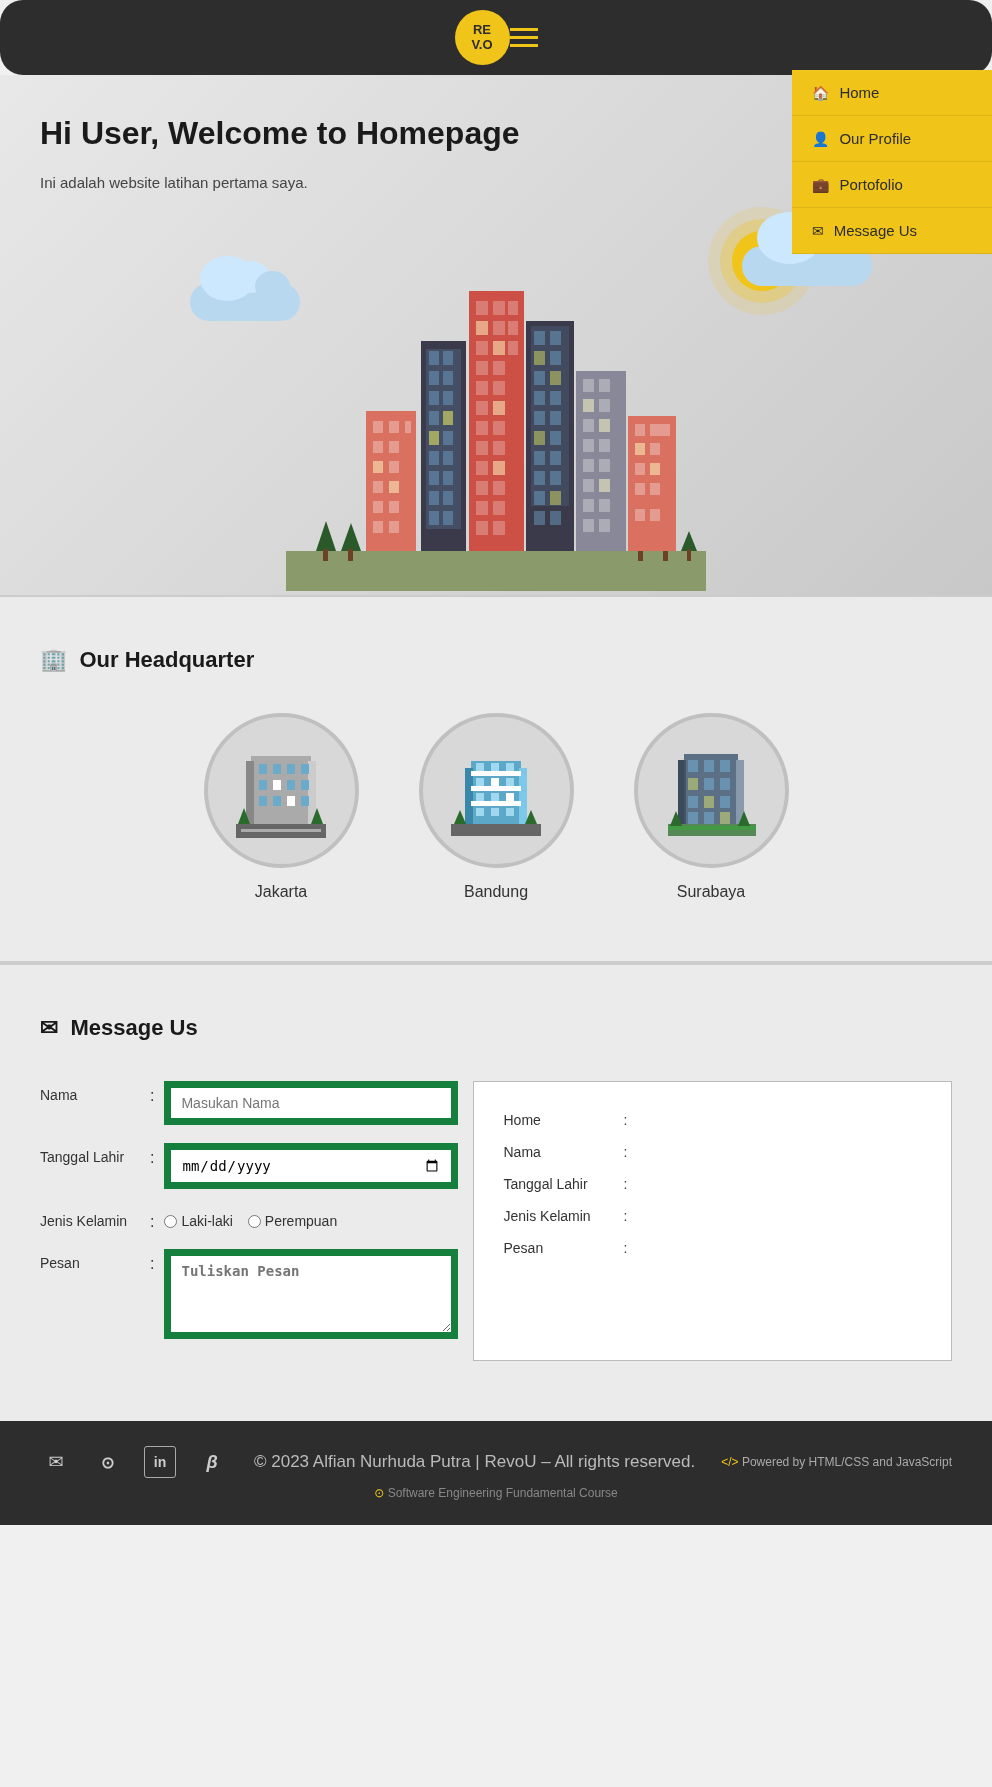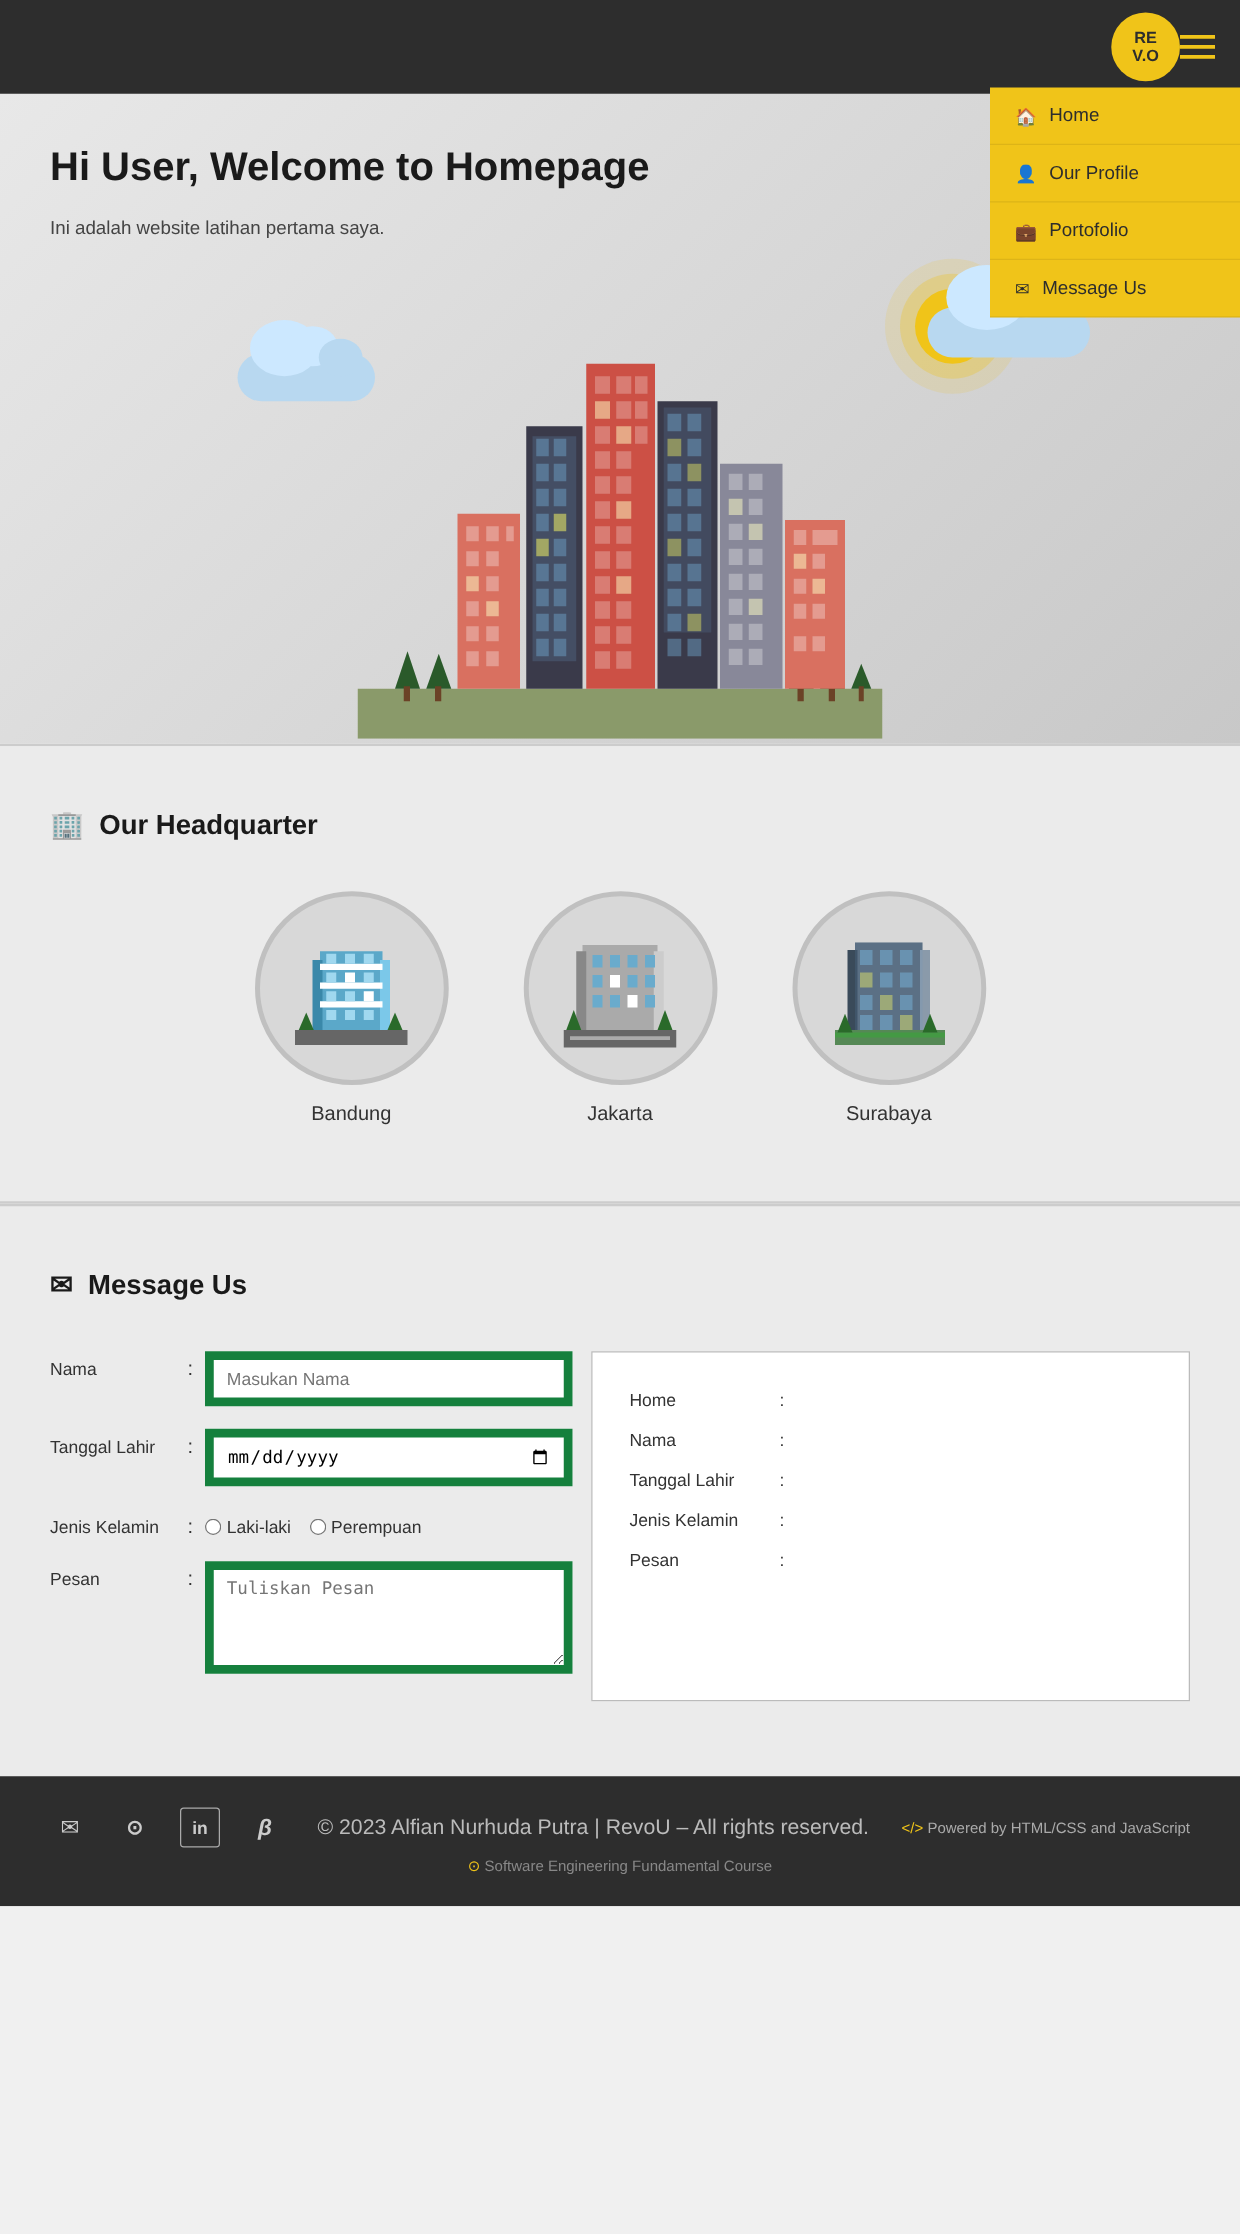--- a/index.html
+++ b/index.html
@@ -2,25 +2,26 @@
 <html><head>
   <meta charset="utf-8">
   <style>
     * { box-sizing: border-box; margin: 0; padding: 0; }
     body { font-family: Arial, sans-serif; background: #f0f0f0; }
 
     
     .navbar {
       background: #2d2d2d;
       display: flex;
-      justify-content: flex-end;
+      justify-content: center;
       align-items: center;
       padding: 10px 20px;
       position: relative;
       z-index: 100;
+      border-radius: 23px;
     }
     .logo-circle {
       width: 55px; height: 55px;
       background: #f0c419;
       border-radius: 50%;
       display: flex; align-items: center; justify-content: center;
       font-weight: 900; font-size: 13px; color: #2d2d2d;
       line-height: 1.1; text-align: center;
     }
     .hamburger {
@@ -147,21 +148,21 @@
       font-size: 14px; color: #333; min-width: 100px; padding-top: 6px;
     }
     .form-colon { padding-top: 6px; color: #333; }
     .form-input {
       flex: 1;
       padding: 7px 10px;
       border: 7px solid #15803d;
       font-size: 14px;
       background: #fff;
     }
-    textarea.form-input { height: 90px; resize: vertical; }
+    textarea.form-input { height: 90px; resize: vertical; font-weight: bold; }
 
     .radio-group { display: flex; gap: 15px; padding-top: 6px; }
     .radio-label { font-size: 14px; color: #333; display: flex; align-items: center; gap: 4px; }
 
     .submit-btn {
       width: 100%;
       padding: 12px;
       background: #f0c419;
       border: none;
       font-size: 14px;
@@ -414,20 +415,51 @@
     <span>🏢</span>
     <span>Our Headquarter</span>
   </div>
 
   <div class="hq-cards">
 
     <div class="hq-card">
       <div class="hq-circle">
         <svg width="110" height="110" viewBox="0 0 110 110">
 
+          <rect x="25" y="20" width="60" height="70" fill="#aaa"></rect>
+          <rect x="20" y="25" width="8" height="65" fill="#888"></rect>
+          <rect x="82" y="25" width="8" height="65" fill="#ccc"></rect>
+
+          <rect x="33" y="28" width="8" height="10" fill="#6aabcc"></rect>
+          <rect x="47" y="28" width="8" height="10" fill="#6aabcc"></rect>
+          <rect x="61" y="28" width="8" height="10" fill="#6aabcc"></rect>
+          <rect x="75" y="28" width="8" height="10" fill="#6aabcc"></rect>
+          <rect x="33" y="44" width="8" height="10" fill="#6aabcc"></rect>
+          <rect x="47" y="44" width="8" height="10" fill="#fff"></rect>
+          <rect x="61" y="44" width="8" height="10" fill="#6aabcc"></rect>
+          <rect x="75" y="44" width="8" height="10" fill="#6aabcc"></rect>
+          <rect x="33" y="60" width="8" height="10" fill="#6aabcc"></rect>
+          <rect x="47" y="60" width="8" height="10" fill="#6aabcc"></rect>
+          <rect x="61" y="60" width="8" height="10" fill="#fff"></rect>
+          <rect x="75" y="60" width="8" height="10" fill="#6aabcc"></rect>
+
+          <rect x="10" y="88" width="90" height="14" fill="#666"></rect>
+          <rect x="15" y="93" width="80" height="3" fill="#aaa"></rect>
+
+          <polygon points="12,88 18,72 24,88" fill="#2a6a2a"></polygon>
+          <polygon points="85,88 91,72 97,88" fill="#2a6a2a"></polygon>
+        </svg>
+      </div>
+      <span class="hq-label">Jakarta</span>
+    </div>
+
+    <div class="hq-card">
+      <div class="hq-circle">
+        <svg width="110" height="110" viewBox="0 0 110 110">
+
           <rect x="30" y="25" width="50" height="65" fill="#5ba8c9"></rect>
           <rect x="24" y="32" width="8" height="58" fill="#3a88a9"></rect>
           <rect x="78" y="32" width="8" height="58" fill="#7bc8e9"></rect>
 
           <rect x="30" y="35" width="50" height="5" fill="#fff"></rect>
           <rect x="30" y="50" width="50" height="5" fill="#fff"></rect>
           <rect x="30" y="65" width="50" height="5" fill="#fff"></rect>
 
           <rect x="35" y="27" width="8" height="8" fill="#a0d8ef"></rect>
           <rect x="50" y="27" width="8" height="8" fill="#a0d8ef"></rect>
@@ -442,51 +474,20 @@
           <rect x="50" y="72" width="8" height="8" fill="#a0d8ef"></rect>
           <rect x="65" y="72" width="8" height="8" fill="#a0d8ef"></rect>
 
           <rect x="10" y="88" width="90" height="12" fill="#666"></rect>
 
           <polygon points="13,88 19,74 25,88" fill="#2a6a2a"></polygon>
           <polygon points="84,88 90,74 96,88" fill="#2a6a2a"></polygon>
         </svg>
       </div>
       <span class="hq-label">Bandung</span>
-    </div>
-
-    <div class="hq-card">
-      <div class="hq-circle">
-        <svg width="110" height="110" viewBox="0 0 110 110">
-
-          <rect x="25" y="20" width="60" height="70" fill="#aaa"></rect>
-          <rect x="20" y="25" width="8" height="65" fill="#888"></rect>
-          <rect x="82" y="25" width="8" height="65" fill="#ccc"></rect>
-
-          <rect x="33" y="28" width="8" height="10" fill="#6aabcc"></rect>
-          <rect x="47" y="28" width="8" height="10" fill="#6aabcc"></rect>
-          <rect x="61" y="28" width="8" height="10" fill="#6aabcc"></rect>
-          <rect x="75" y="28" width="8" height="10" fill="#6aabcc"></rect>
-          <rect x="33" y="44" width="8" height="10" fill="#6aabcc"></rect>
-          <rect x="47" y="44" width="8" height="10" fill="#fff"></rect>
-          <rect x="61" y="44" width="8" height="10" fill="#6aabcc"></rect>
-          <rect x="75" y="44" width="8" height="10" fill="#6aabcc"></rect>
-          <rect x="33" y="60" width="8" height="10" fill="#6aabcc"></rect>
-          <rect x="47" y="60" width="8" height="10" fill="#6aabcc"></rect>
-          <rect x="61" y="60" width="8" height="10" fill="#fff"></rect>
-          <rect x="75" y="60" width="8" height="10" fill="#6aabcc"></rect>
-
-          <rect x="10" y="88" width="90" height="14" fill="#666"></rect>
-          <rect x="15" y="93" width="80" height="3" fill="#aaa"></rect>
-
-          <polygon points="12,88 18,72 24,88" fill="#2a6a2a"></polygon>
-          <polygon points="85,88 91,72 97,88" fill="#2a6a2a"></polygon>
-        </svg>
-      </div>
-      <span class="hq-label">Jakarta</span>
     </div>
 
     <div class="hq-card">
       <div class="hq-circle">
         <svg width="110" height="110" viewBox="0 0 110 110">
 
           <rect x="28" y="18" width="54" height="72" fill="#5a6a7a"></rect>
           <rect x="22" y="24" width="8" height="66" fill="#3a4a5a"></rect>
           <rect x="80" y="24" width="8" height="66" fill="#8a9aaa"></rect>
 

